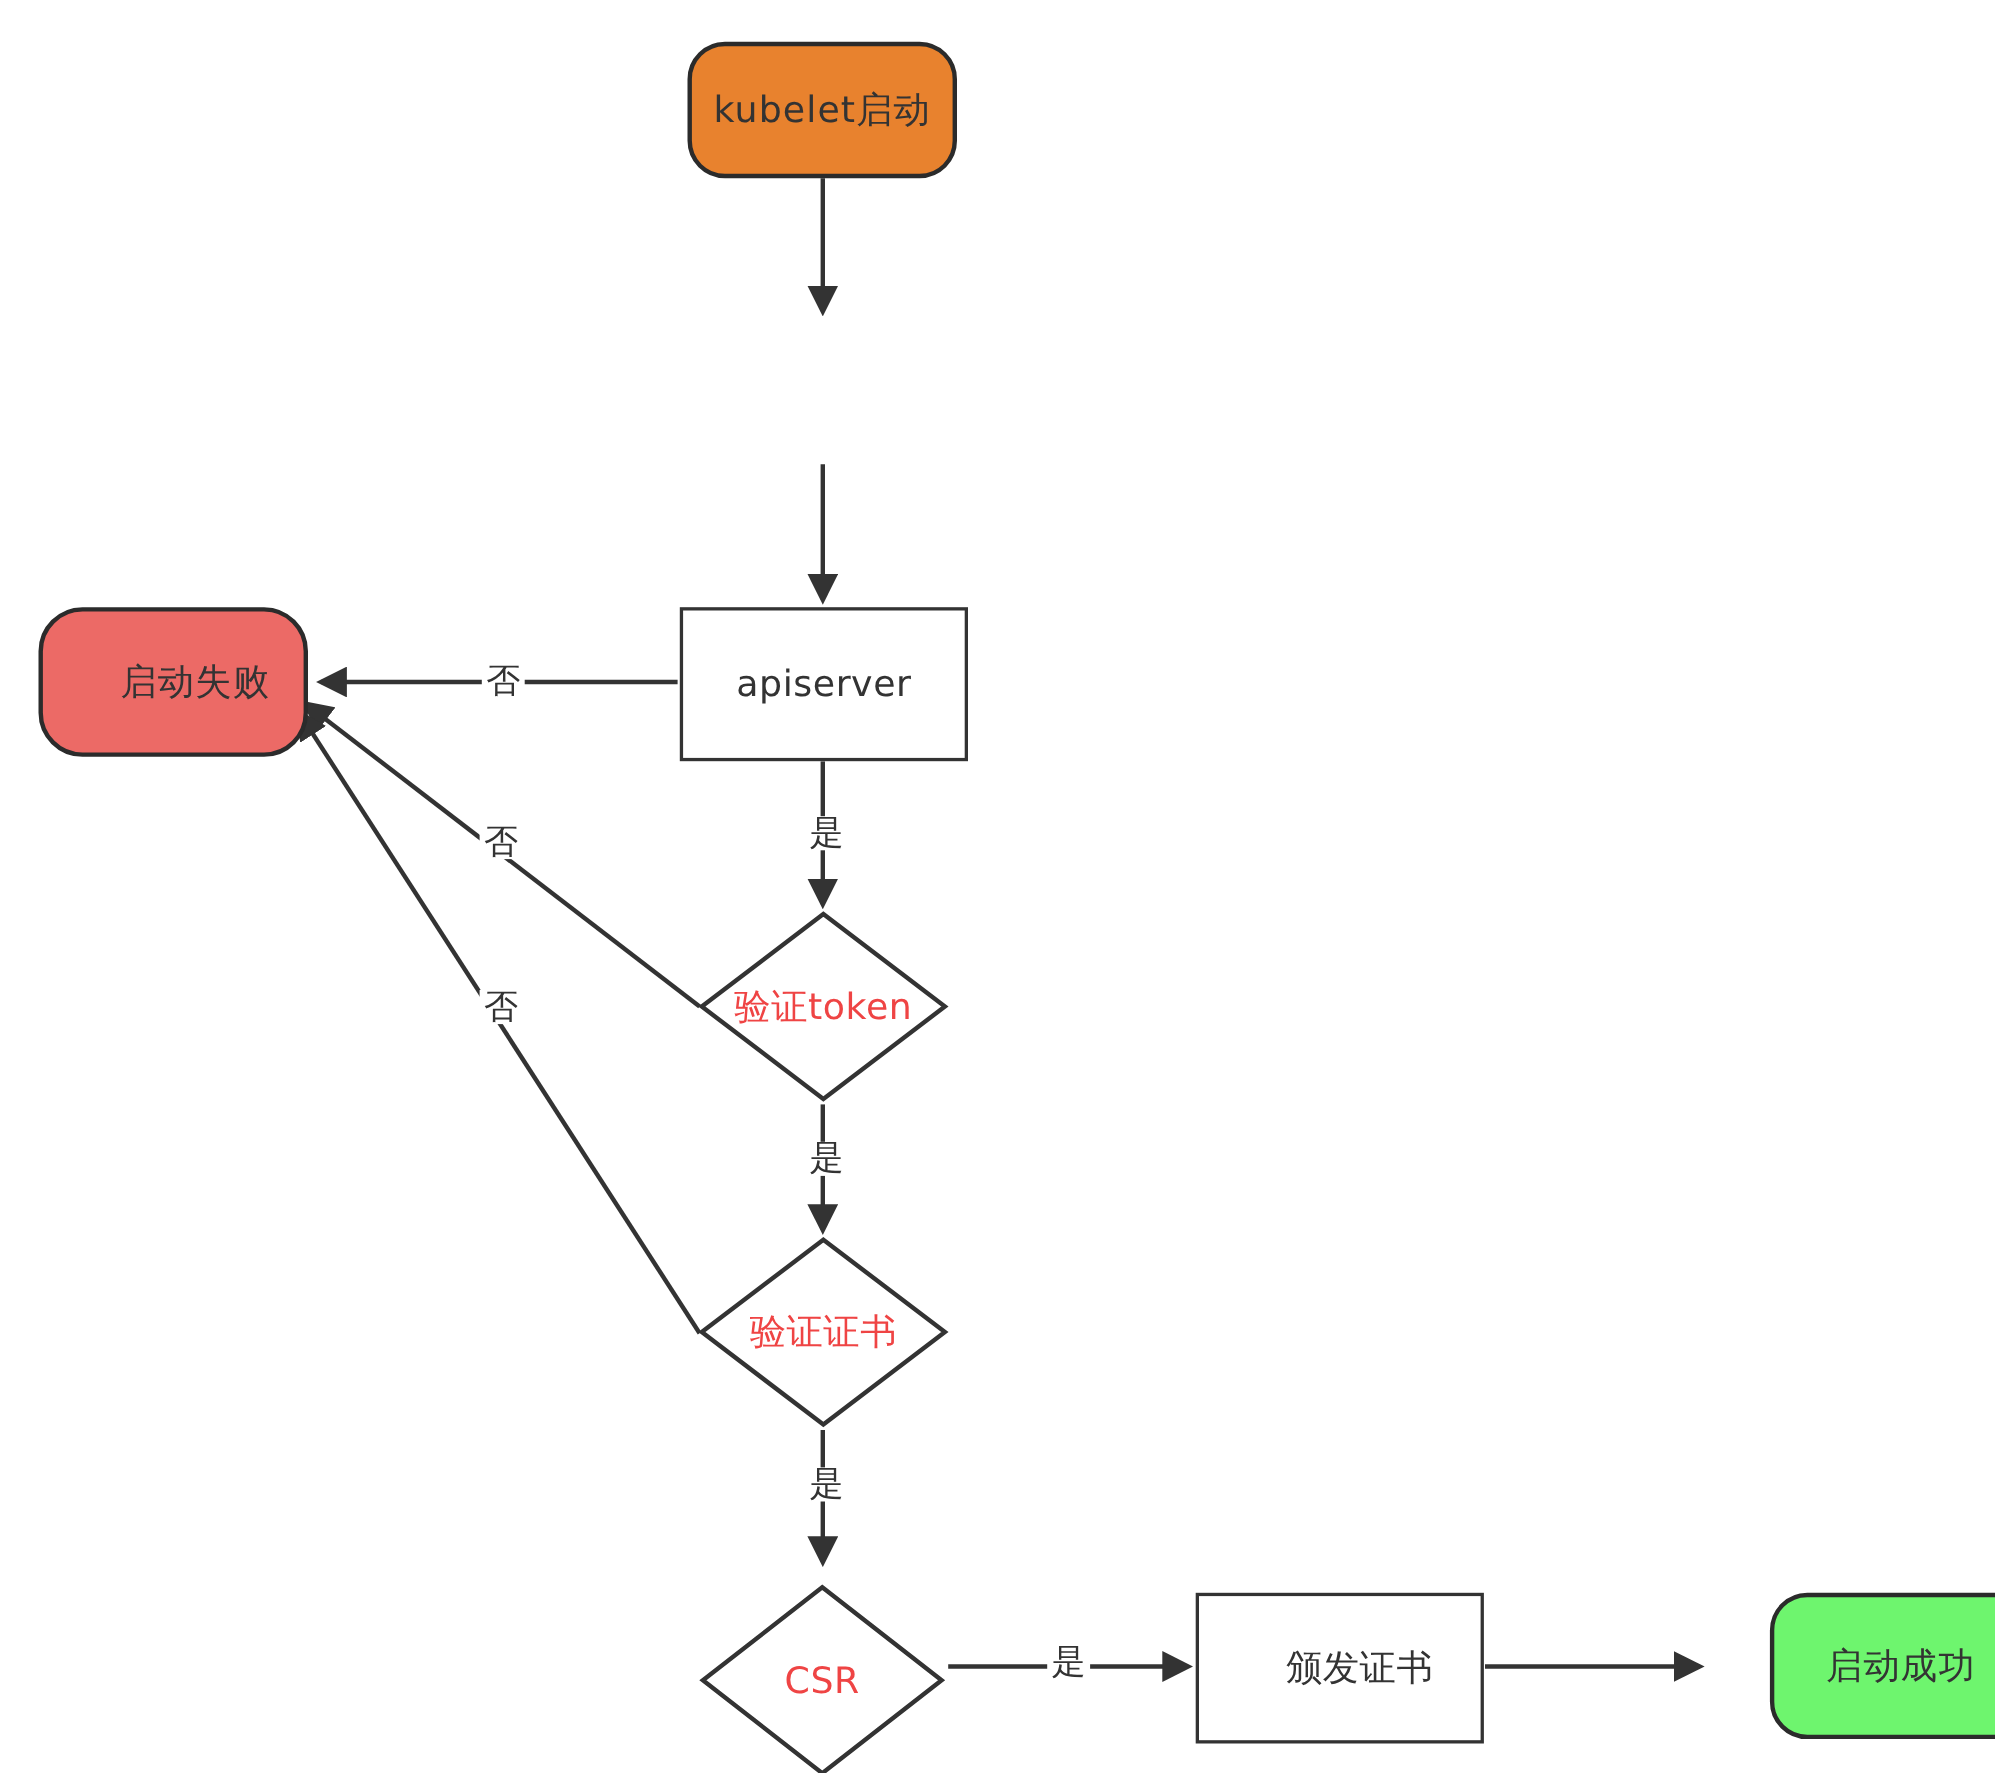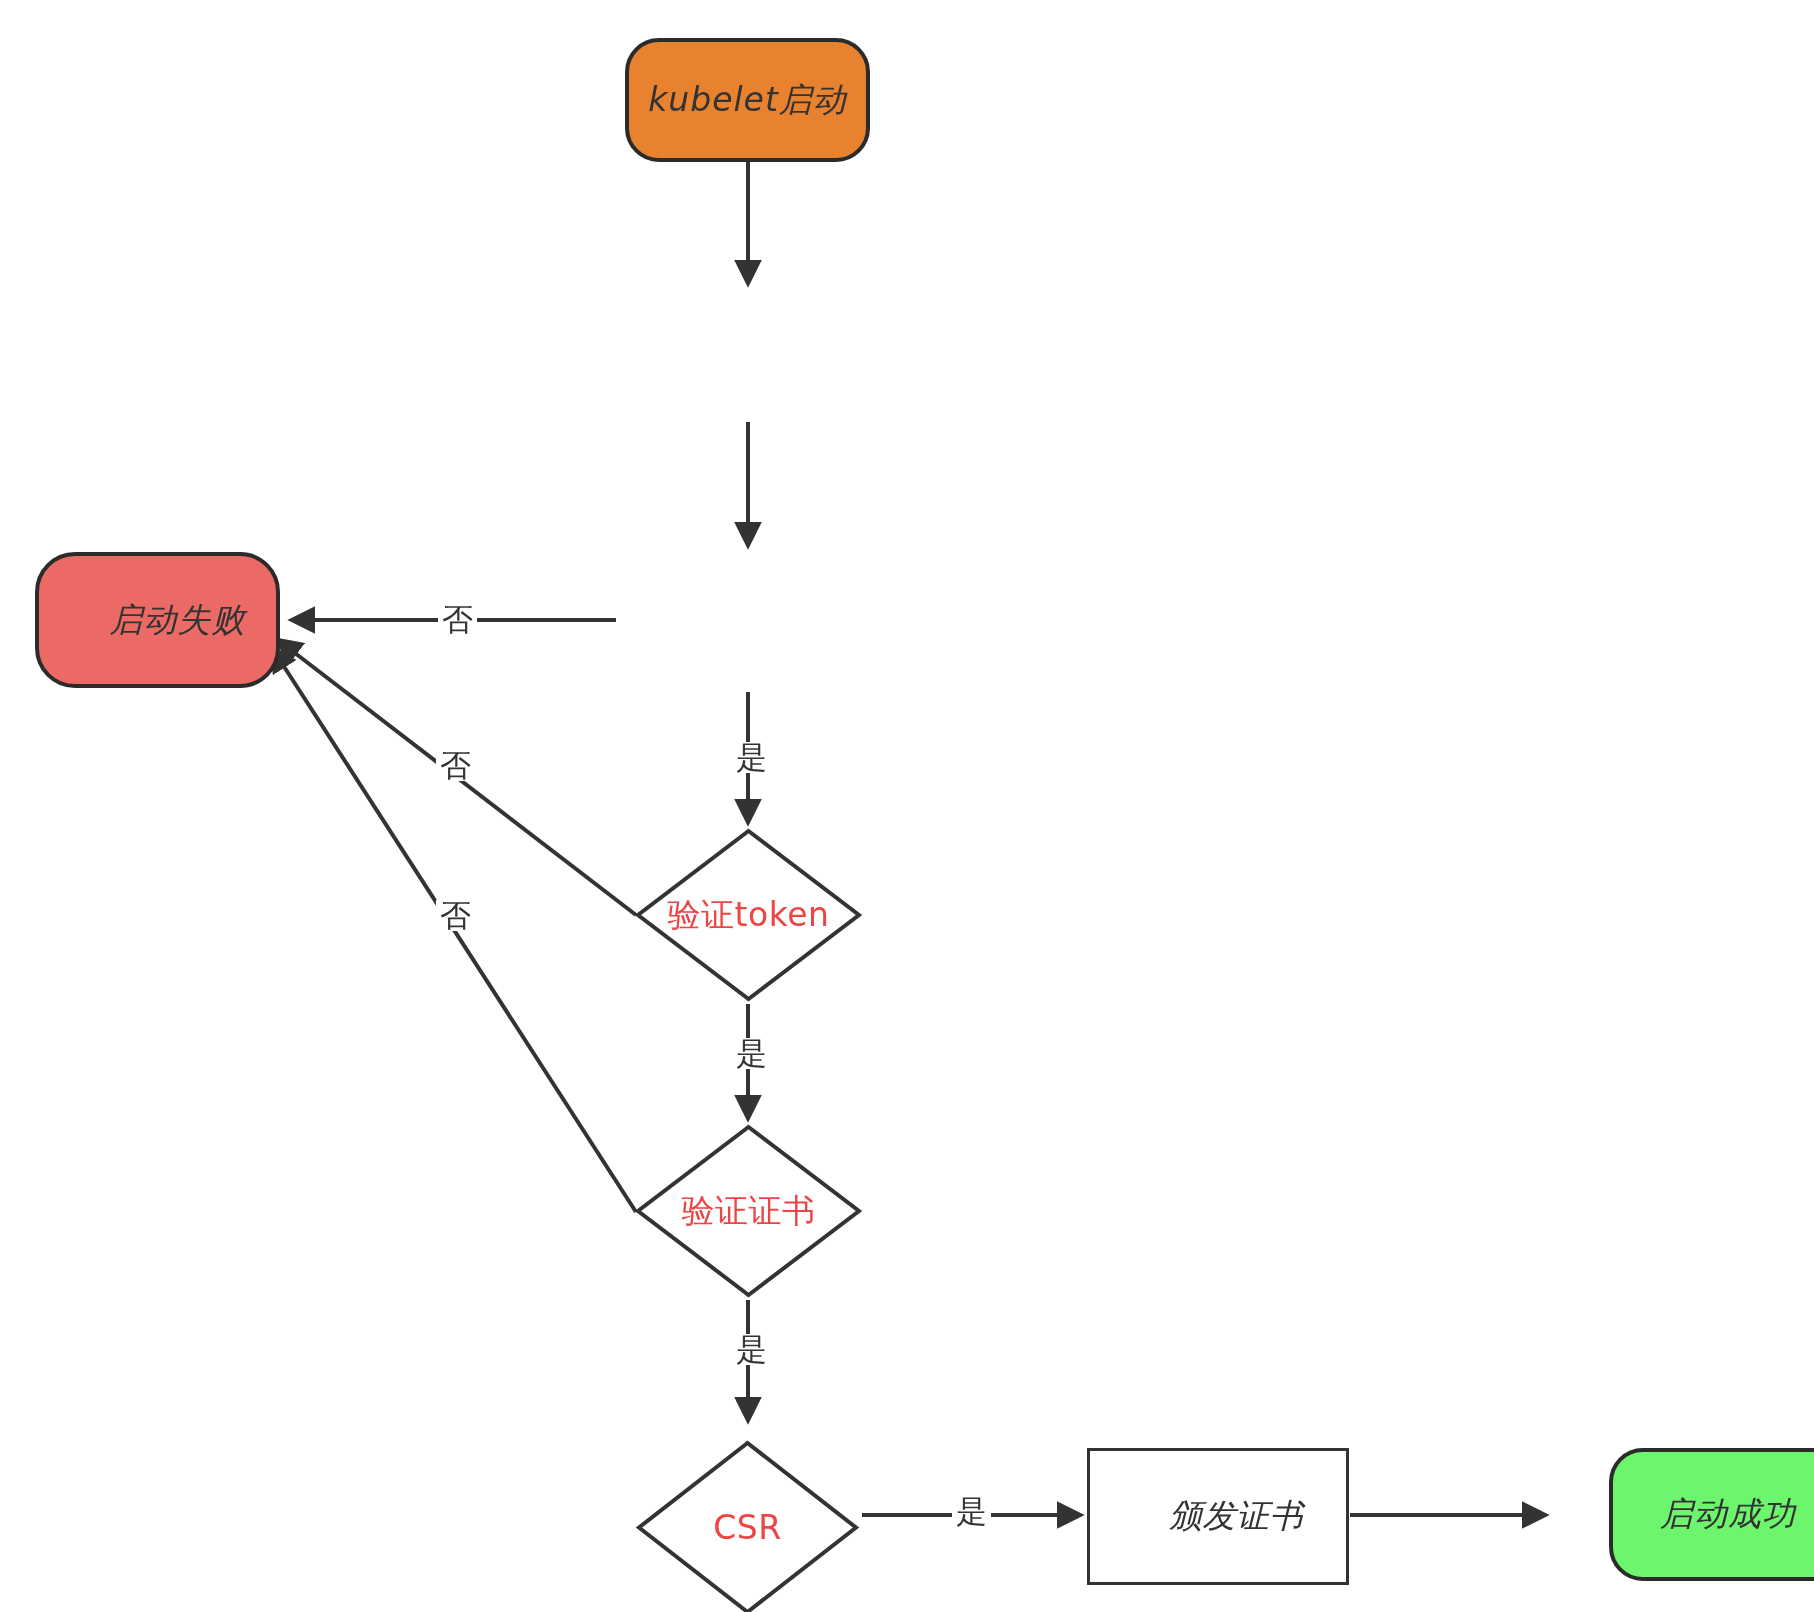--- a/index.html
+++ b/index.html
@@ -26,21 +26,20 @@
     pointer-events: none;
   }
   .node {
     position: absolute;
     box-sizing: border-box;
     display: flex;
     align-items: center;
     justify-content: center;
     text-align: center;
     color: #333333;
-    font-style: italic;
   }
   .node-rect {
     border: 3px solid #333333;
     background: #ffffff;
     font-size: 33px;
     line-height: 1.28;
     letter-spacing: 0.5px;
   }
   .node-round {
     border: 4px solid #2b2b2b;
@@ -115,20 +114,23 @@
     <line x1="862" y1="1515" x2="1080" y2="1515" stroke="#333333" stroke-width="4" marker-end="url(#arrow)"></line>
 
     <line x1="1350" y1="1515" x2="1545" y2="1515" stroke="#333333" stroke-width="4" marker-end="url(#arrow)"></line>
   </svg>
 
   <div class="node node-round start" style="left:625px; top:38px; width:245px; height:124px;">
     <span>kubelet启动</span>
   </div>
 
 
+  <div class="node node-rect" style="left:618px; top:552px; width:262px; height:140px;">
+    <span>apiserver</span>
+  </div>
 
   <div class="node node-round fail" style="left:35px; top:552px; width:245px; height:136px;padding-left:40px;">
     <span>启动失败</span>
   </div>
 
   <div class="diamond-wrap" style="left:635px; top:828px; width:227px; height:174px;">
     <svg width="227" height="174" viewBox="0 0 227 174">
       <polygon points="113.5,3 224,87 113.5,171 3,87" fill="#ffffff" stroke="#333333" stroke-width="4"></polygon>
     </svg>
     <div class="diamond-label">验证token</div>

